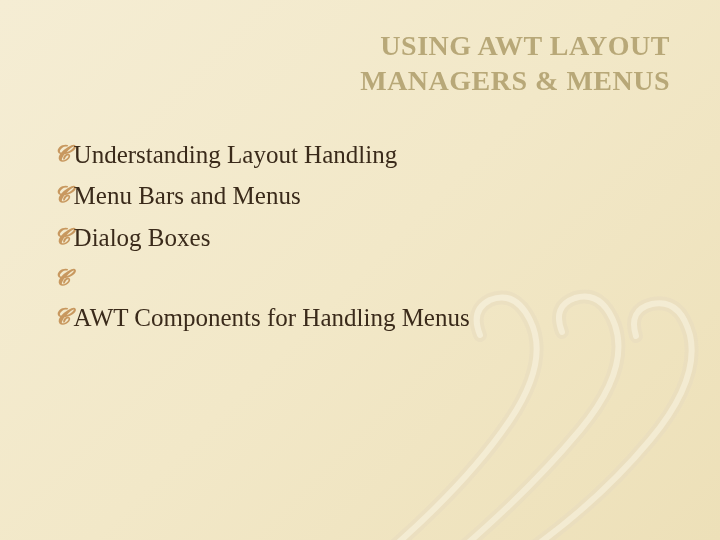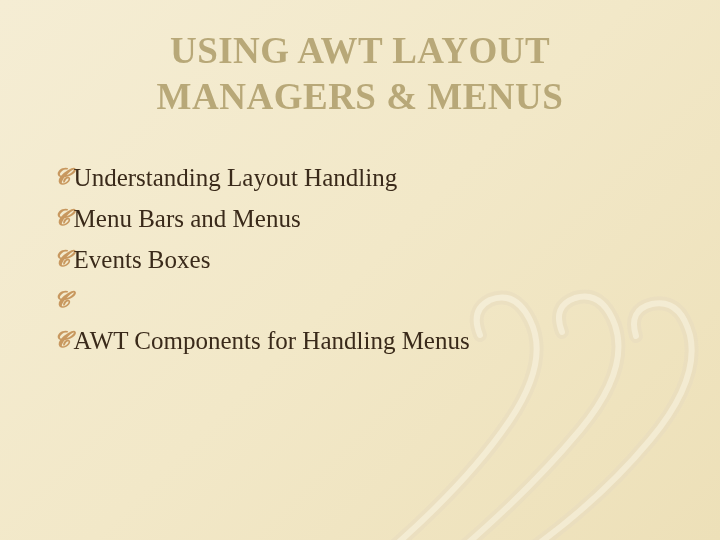--- a/index.html
+++ b/index.html
@@ -13,23 +13,23 @@
   }
   .slide {
     width: 100%;
     height: 100%;
     padding: 28px 50px 40px 50px;
     position: relative;
     z-index: 2;
   }
   .title {
     color: #b8a878;
-    font-size: 37px;
+    font-size: 28px;
     font-weight: bold;
-    text-align: center;
+    text-align: right;
     letter-spacing: 0.5px;
     line-height: 1.25;
     margin-bottom: 36px;
     font-family: Georgia, serif;
   }
   .bullets {
     list-style: none;
     padding-left: 4px;
   }
   .bullets li {
@@ -85,21 +85,21 @@
     <li>
       <span class="bullet-icon">𝓒</span>
       <span>Understanding Layout Handling</span>
     </li>
     <li>
       <span class="bullet-icon">𝓒</span>
       <span>Menu Bars and Menus</span>
     </li>
     <li>
       <span class="bullet-icon">𝓒</span>
-      <span>Events Boxes</span>
+      <span>Dialog Boxes</span>
     </li>
     <li>
       <span class="bullet-icon">𝓒</span>
     </li>
     <li>
       <span class="bullet-icon">𝓒</span>
       <span>AWT Components for Handling Menus</span>
     </li>
   </ul>
 </div>

